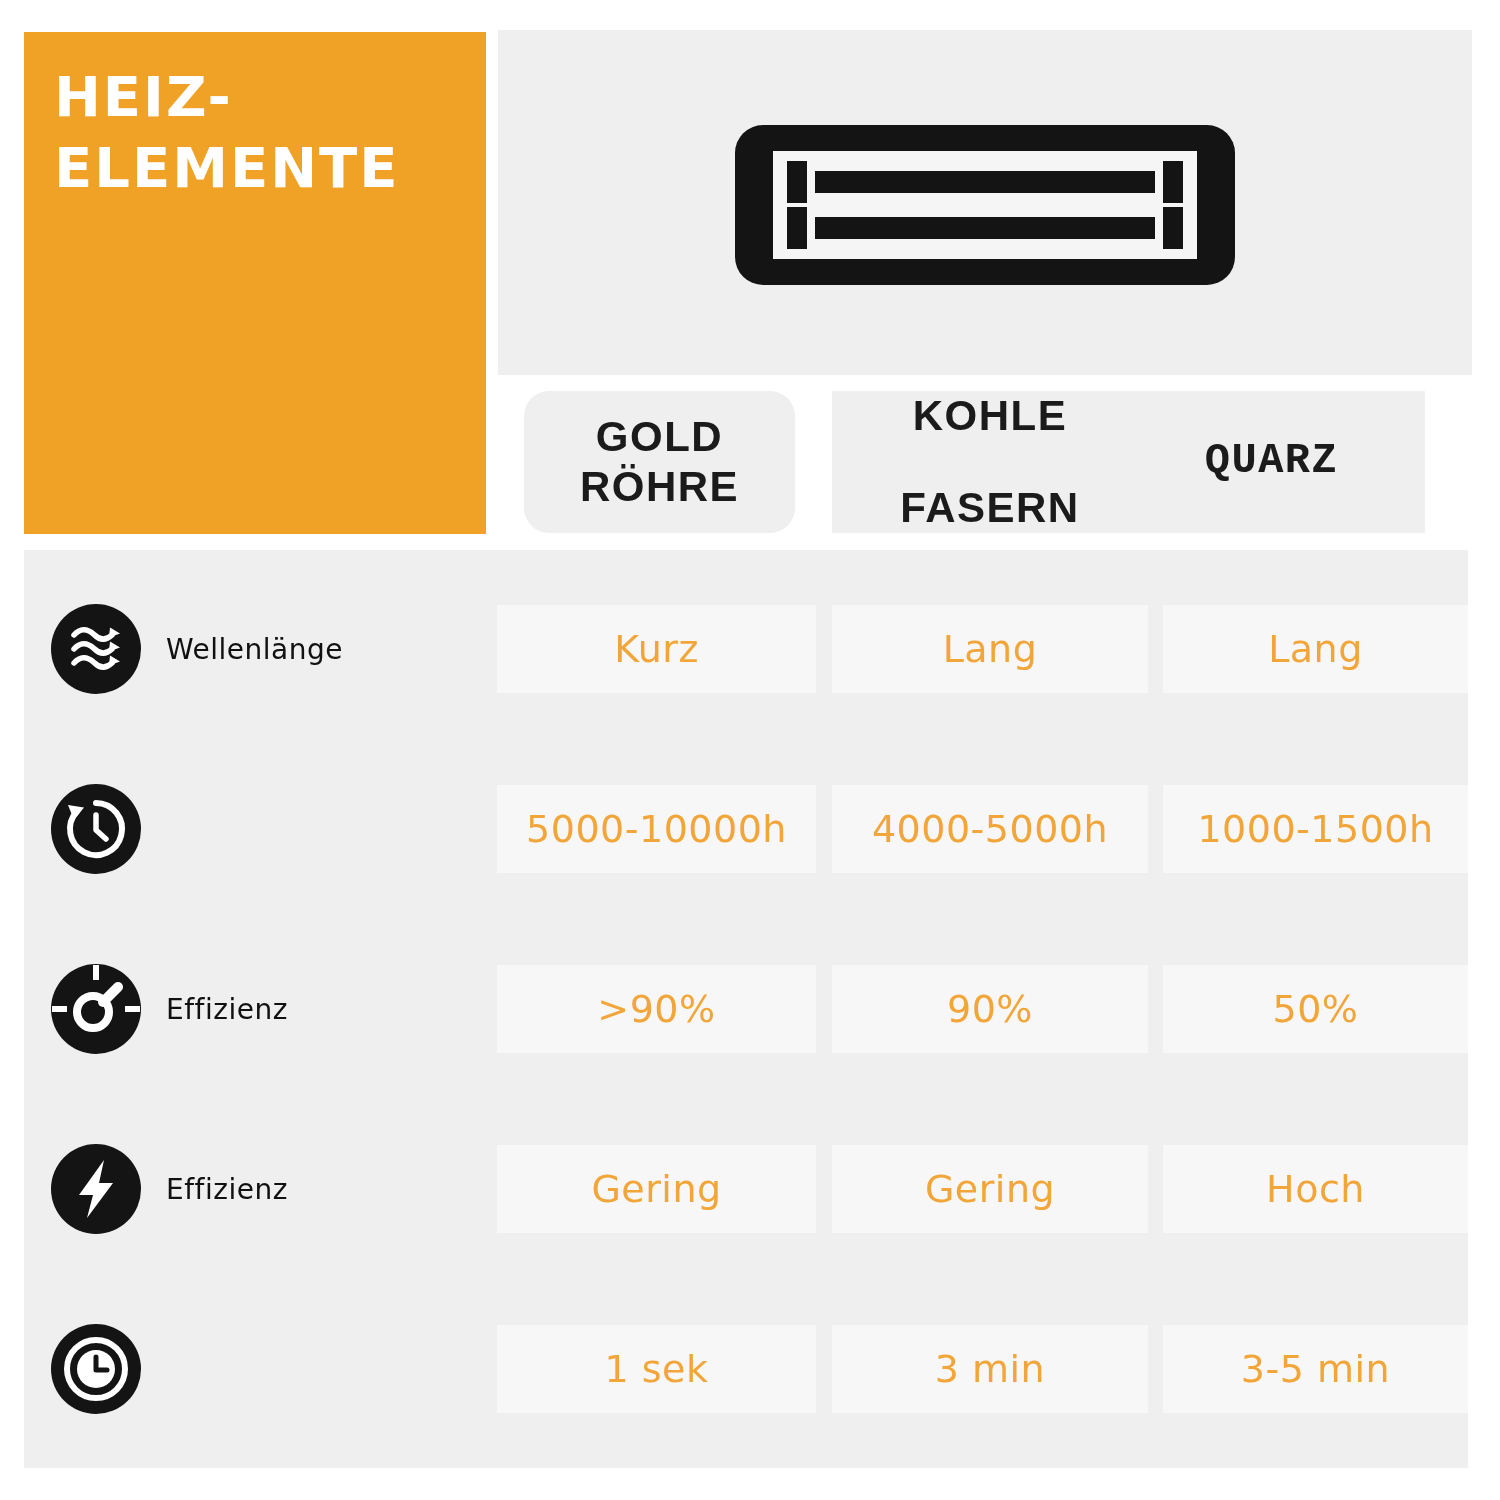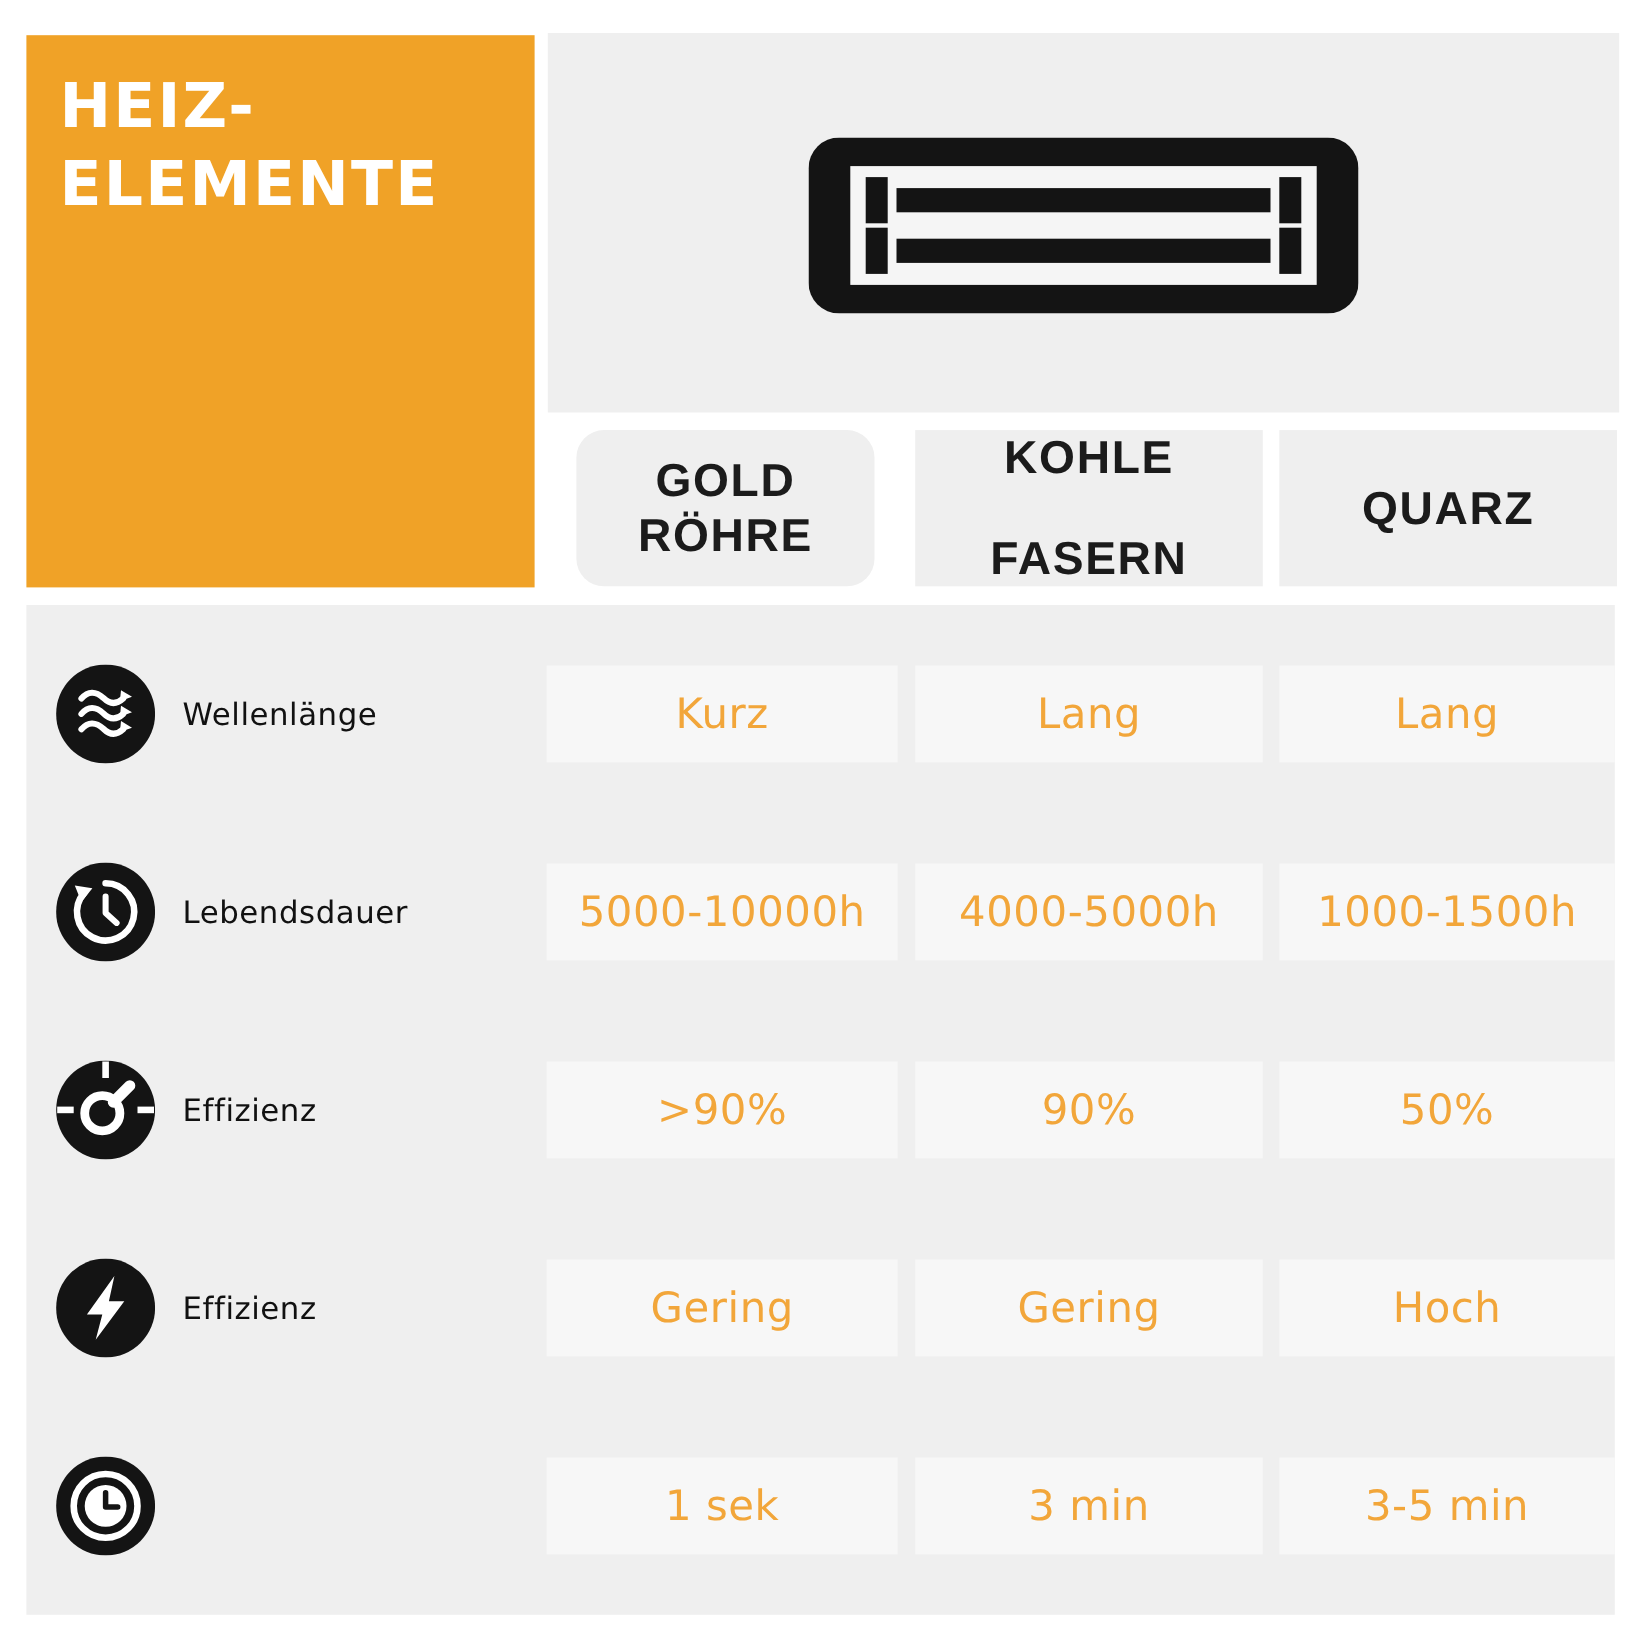--- a/index.html
+++ b/index.html
@@ -49,21 +49,21 @@
     top:391px;height:142px;
     background:var(--panel-bg);
     display:flex;flex-direction:column;align-items:center;justify-content:center;
     font-family:"Liberation Sans","DejaVu Sans",sans-serif;
     font-weight:bold;font-size:42px;line-height:1.18;
     letter-spacing:1.5px;color:var(--header-text);
     text-align:center;
   }
   .col-1{left:524px;width:271px;border-radius:25px;}
   .col-2{left:832px;width:316px;justify-content:space-between;}
-  .col-3{left:1163px;width:307px;}
+  .col-3{left:1118px;width:307px;font-family:Liberation Mono, monospace;}
 
   
   .main-panel{
     left:24px;top:550px;width:1444px;height:918px;
     background:var(--panel-bg);
   }
   .row{
     position:absolute;left:0;width:100%;height:88px;
   }
   .row-icon{
@@ -144,21 +144,20 @@
     <div class="cell cell-3">Lang</div>
   </div>
 
   <div class="row" style="top:235px;">
     <svg class="row-icon" viewBox="0 0 90 90">
       <circle cx="45" cy="45" r="45" fill="#141414"></circle>
       <path d="M45,19 a26,26 0 1 1 -19.5,8.8" stroke="#fff" stroke-width="6" fill="none" stroke-linecap="round"></path>
       <polygon points="17,21 33,23.5 23,36" fill="#fff"></polygon>
       <path d="M45,31 L45,46 L55,55" stroke="#fff" stroke-width="5.5" fill="none" stroke-linecap="round" stroke-linejoin="round"></path>
     </svg>
-    <div class="row-label">Lebendsdauer</div>
     <div class="cell cell-1">5000-10000h</div>
     <div class="cell cell-2">4000-5000h</div>
     <div class="cell cell-3">1000-1500h</div>
   </div>
 
   <div class="row" style="top:415px;">
     <svg class="row-icon" viewBox="0 0 90 90">
       <circle cx="45" cy="45" r="45" fill="#141414"></circle>
       <rect x="42" y="1" width="6" height="15" fill="#fff"></rect>
       <rect x="1" y="42" width="15" height="6" fill="#fff"></rect>

